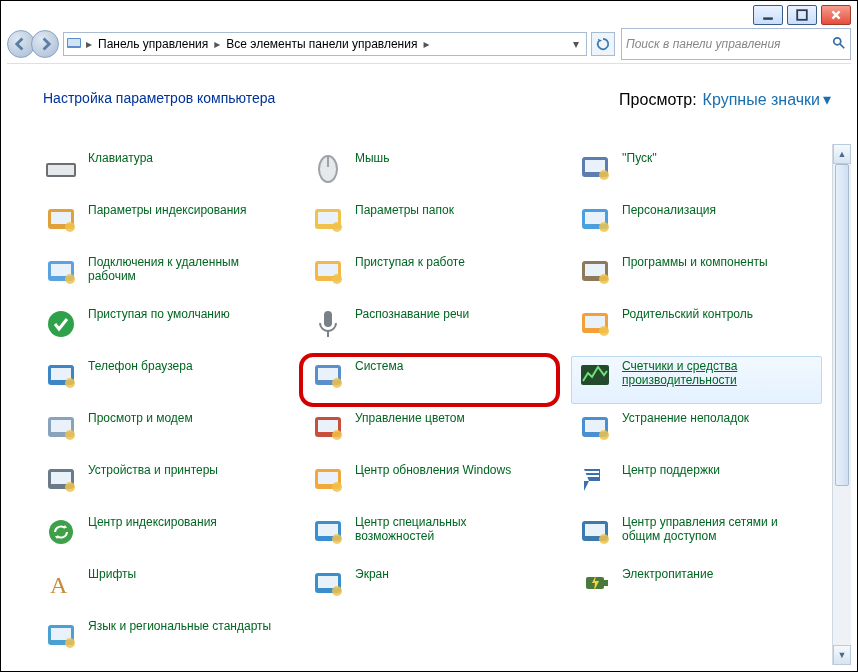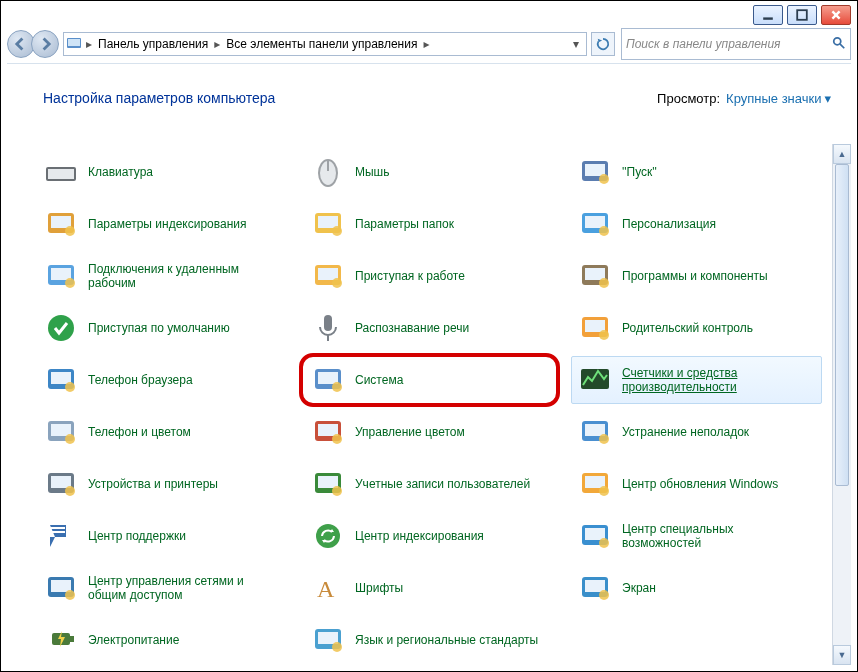--- a/index.html
+++ b/index.html
@@ -24,36 +24,36 @@
   .breadcrumb{display:flex;align-items:center;gap:6px;font-size:12px;}
   .breadcrumb .sep{color:#555;}
   .breadcrumb .crumb{color:#000;}
   .addressbar .drop{margin-left:auto;width:16px;text-align:center;color:#555;}
   .refresh{width:22px;height:22px;border:1px solid #a9bbd2;background:#eef4fb;display:flex;align-items:center;justify-content:center;margin-right:4px;}
   .searchbox{width:220px;height:22px;border:1px solid #a9bbd2;background:#fff;display:flex;align-items:center;padding:4px 4px;color:#888;font-style:italic;gap:4px;}
   .searchbox .sicon{margin-left:auto;font-style:normal;color:#3a6ea5;}
 
   
   .content{position:absolute;top:62px;left:6px;right:6px;bottom:6px;border-top:1px solid #d7e2ed;background:#fff;}
-  .contenthead{display:flex;align-items:flex-end;padding:26px 20px 12px 36px;gap:24px;}
+  .contenthead{display:flex;align-items:flex-start;padding:26px 20px 12px 36px;gap:24px;}
   .contenthead h1{margin:0;font-size:14px;font-weight:400;color:#003399;}
-  .viewctl{margin-left:auto;font-size:13px;display:flex;align-items:center;gap:6px;}
+  .viewctl{margin-left:auto;font-size:16px;display:flex;align-items:center;gap:6px;}
   .viewctl .lbl{color:#000;}
   .viewctl .link{color:#1a6fb0;cursor:pointer;display:flex;align-items:center;gap:3px;}
 
   
   .gridwrap{position:absolute;top:80px;left:0;right:0;bottom:0;display:flex;}
   .grid{flex:1;overflow:hidden;padding:4px 10px 4px 30px;display:grid;grid-template-columns:repeat(3,1fr);grid-auto-rows:48px;column-gap:16px;row-gap:4px;}
   .scrollbar{width:18px;background:#eef2f7;border-left:1px solid #d0d8e2;position:relative;}
   .scrollbar .arrow{position:absolute;left:0;right:0;height:18px;background:linear-gradient(to bottom,#f5f9fd,#d9e4f1);border:1px solid #b9cadd;display:flex;align-items:center;justify-content:center;font-size:9px;color:#4a6a90;}
   .scrollbar .arrow.up{top:0;}
   .scrollbar .arrow.dn{bottom:0;}
   .scrollbar .thumb{position:absolute;left:2px;right:2px;top:20px;height:320px;background:linear-gradient(to right,#e8f0fa,#cfe0f3);border:1px solid #a9bbd2;border-radius:2px;}
 
-  .item{display:flex;align-items:center;gap:10px;padding:2px 6px;cursor:pointer;border:1px solid transparent;border-radius:2px;}
+  .item{display:flex;align-items:flex-start;gap:10px;padding:2px 6px;cursor:pointer;border:1px solid transparent;border-radius:2px;}
   .item .ico{width:34px;height:34px;flex:0 0 34px;display:flex;align-items:center;justify-content:center;}
   .item .lbl{color:#006621;line-height:1.2;font-size:12px;max-width:190px;}
   .item.hover{background:linear-gradient(to bottom,#f2f9ff,#e4f1ff);border-color:#bcd9f2;}
   .item.hover .lbl{color:#006621;text-decoration:underline;}
   .item.highlight{position:relative;}
   .item.highlight::after{content:"";position:absolute;inset:-4px -6px;border:4px solid #d40000;border-radius:14px;pointer-events:none;}
 
   
   .ico svg{width:34px;height:34px;}
 </style>
@@ -286,21 +286,21 @@
           <span class="lbl">Счетчики и средства производительности</span>
         </div>
         <div class="item">
           <span class="ico">
             <svg viewBox="0 0 34 34">
               <rect x="4" y="6" width="26" height="20" rx="3" fill="#8aa3bd"></rect>
               <rect x="7" y="9" width="20" height="12" fill="#e9f2fb"></rect>
               <circle cx="26" cy="24" r="5" fill="#f0c24c" opacity="0.85"></circle>
             </svg>
           </span>
-          <span class="lbl">Телефон и цветом</span>
+          <span class="lbl">Просмотр и модем</span>
         </div>
         <div class="item">
           <span class="ico">
             <svg viewBox="0 0 34 34">
               <rect x="4" y="6" width="26" height="20" rx="3" fill="#c8503a"></rect>
               <rect x="7" y="9" width="20" height="12" fill="#e9f2fb"></rect>
               <circle cx="26" cy="24" r="5" fill="#f0c24c" opacity="0.85"></circle>
             </svg>
           </span>
           <span class="lbl">Управление цветом</span>
@@ -317,30 +317,20 @@
         </div>
         <div class="item">
           <span class="ico">
             <svg viewBox="0 0 34 34">
               <rect x="4" y="6" width="26" height="20" rx="3" fill="#6b7a88"></rect>
               <rect x="7" y="9" width="20" height="12" fill="#e9f2fb"></rect>
               <circle cx="26" cy="24" r="5" fill="#f0c24c" opacity="0.85"></circle>
             </svg>
           </span>
           <span class="lbl">Устройства и принтеры</span>
-        </div>
-        <div class="item">
-          <span class="ico">
-            <svg viewBox="0 0 34 34">
-              <rect x="4" y="6" width="26" height="20" rx="3" fill="#3a8a3a"></rect>
-              <rect x="7" y="9" width="20" height="12" fill="#e9f2fb"></rect>
-              <circle cx="26" cy="24" r="5" fill="#f0c24c" opacity="0.85"></circle>
-            </svg>
-          </span>
-          <span class="lbl">Учетные записи пользователей</span>
         </div>
         <div class="item">
           <span class="ico">
             <svg viewBox="0 0 34 34">
               <rect x="4" y="6" width="26" height="20" rx="3" fill="#f2a83a"></rect>
               <rect x="7" y="9" width="20" height="12" fill="#e9f2fb"></rect>
               <circle cx="26" cy="24" r="5" fill="#f0c24c" opacity="0.85"></circle>
             </svg>
           </span>
           <span class="lbl">Центр обновления Windows</span>

